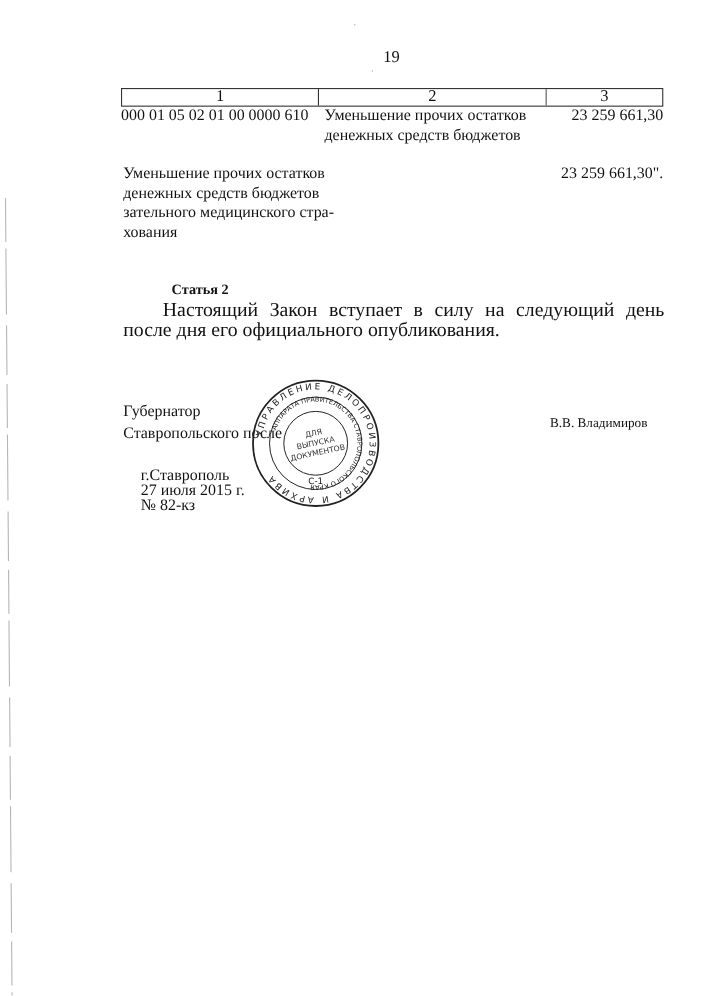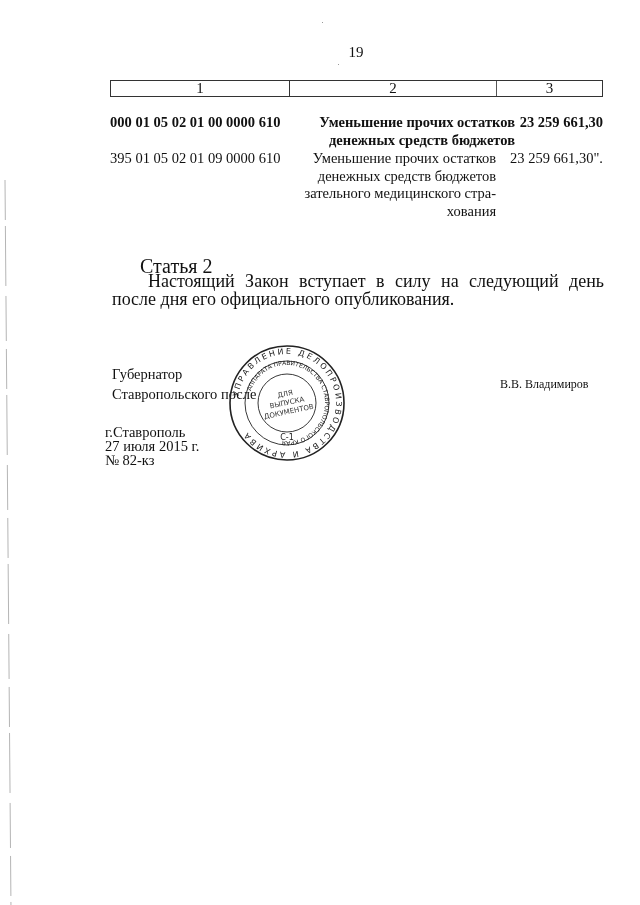--- a/index.html
+++ b/index.html
@@ -10,29 +10,29 @@
   .abs { position:absolute; }
   .page-num { left:0; width:712px; top:44px; text-align:center; font-size:15px; }
   .speck { width:1px; height:1px; background:#999; }
   .tbl-head { left:110px; top:80px; width:493px; height:17px; border:1px solid #333; box-sizing:border-box; display:flex; }
   .tbl-head .c { font-size:15px; line-height:15px; text-align:center; box-sizing:border-box; }
   .tbl-head .c1 { width:179px; border-right:1px solid #333; }
   .tbl-head .c2 { width:207px; border-right:1px solid #555; }
   .tbl-head .c3 { flex:1; }
   .row { left:110px; width:493px; display:flex; font-size:14.5px; line-height:17.5px; }
   .row .code { width:183px; white-space:nowrap; }
-  .row .desc { width:220px; padding-left:2px;text-align:right; }
+  .row .desc { width:220px; padding-left:2px; }
   .row .amt { flex:1; text-align:right; padding-left:2px; white-space:nowrap; }
-  .row1 { top:114px;font-weight:bold; }
+  .row1 { top:97px; }
   .row2 { top:150px; }
-  .article-title { left:140px; top:255px; font-size:20px; font-weight:normal; }
+  .article-title { left:156px; top:255px; font-size:13px; font-weight:bold; }
   .para { left:112px; width:492px; top:273px; font-size:18px; line-height:17.5px; text-indent:36px; text-align:justify; }
   .sig-title { left:112px; top:364px; font-size:14.5px; line-height:20px; }
   .sig-name { left:500px; top:377px; font-size:12px; }
-  .place { left:105px; top:425px; font-size:14.5px; line-height:14px; }
+  .place { left:128px; top:425px; font-size:14.5px; line-height:14px; }
   .stamp { left:228px; top:344px; width:118px; height:118px; }
   .scan-edge { left:4px; top:180px; width:8px; height:730px; }
 </style>
 </head>
 <body>
 
 <div class="abs speck" style="left:322px;top:22px;"></div>
 <div class="abs page-num">19</div>
 <div class="abs speck" style="left:338px;top:64px;"></div>
 
@@ -45,21 +45,20 @@
 <div class="abs row row1">
   <div class="code">000 01 05 02 01 00 0000 610</div>
   <div class="desc">
     <div>Уменьшение прочих остатков</div>
     <div>денежных средств бюджетов</div>
   </div>
   <div class="amt">23 259 661,30</div>
 </div>
 
 <div class="abs row row2">
-  <div class="code">395 01 05 02 01 09 0000 610</div>
   <div class="desc">
     <div>Уменьшение прочих остатков</div>
     <div>денежных средств бюджетов</div>
     <div>зательного медицинского стра-</div>
     <div>хования</div>
   </div>
   <div class="amt" style="padding-left:14px">23 259 661,30".</div>
 </div>
 
 <div class="abs article-title">Статья 2</div>

